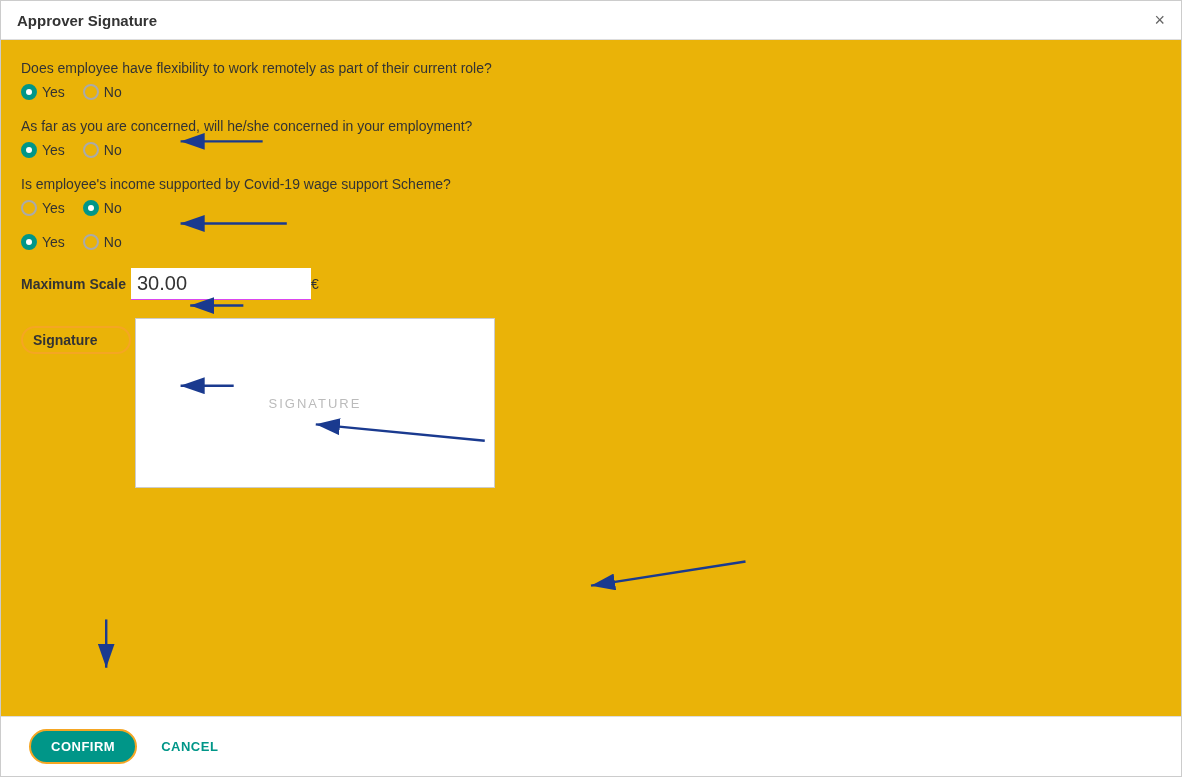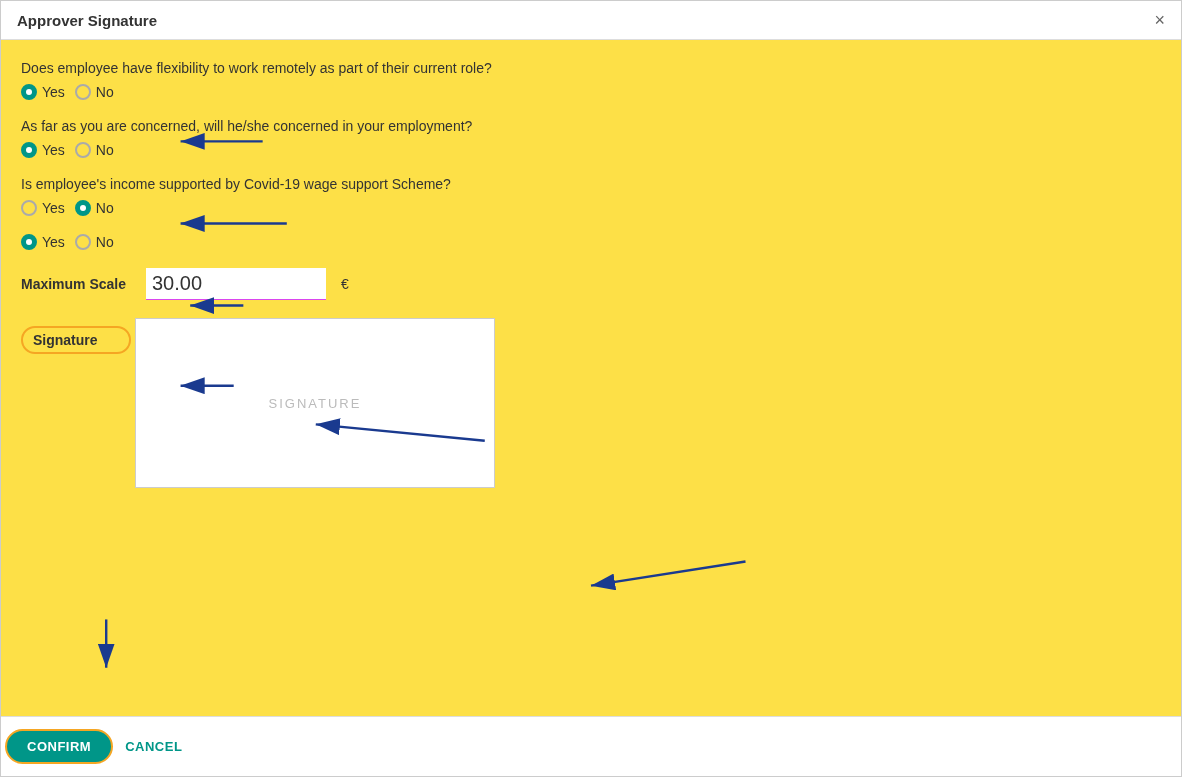--- a/index.html
+++ b/index.html
@@ -14,21 +14,21 @@
     }
     .modal-backdrop {
       position: fixed;
       inset: 0;
       background: rgba(0,0,0,0.4);
       display: flex;
       align-items: center;
       justify-content: center;
     }
     .modal {
-      background: #fde047;
+      background: #eab308;
       width: 1182px;
       max-width: 100%;
       height: 777px;
       position: relative;
       display: flex;
       flex-direction: column;
       overflow: hidden;
       border: 1px solid #ccc;
     }
     .modal-header {
@@ -55,38 +55,38 @@
     }
     .modal-body {
       flex: 1;
       overflow-y: auto;
       padding: 20px 32px 20px 20px;
       position: relative;
     }
     .modal-footer {
       display: flex;
       align-items: center;
-      gap: 12px;
-      padding: 12px 4px;
+      gap: 24px;
+      padding: 12px 28px;
       border-top: 1px solid #ddd;
       background: #fff;
       flex-shrink: 0;
     }
     .question-block {
       margin-bottom: 18px;
     }
     .question-text {
       font-size: 14px;
       color: #333;
       margin-bottom: 8px;
     }
     .radio-group {
       display: flex;
       align-items: center;
-      gap: 10px;
+      gap: 18px;
     }
     .radio-option {
       display: flex;
       align-items: center;
       gap: 5px;
       cursor: pointer;
     }
     .radio-option input[type="radio"] {
       appearance: none;
       -webkit-appearance: none;
@@ -113,21 +113,21 @@
       left: 50%;
       transform: translate(-50%, -50%);
     }
     .radio-label {
       font-size: 14px;
       color: #333;
     }
     .field-row {
       display: flex;
       align-items: center;
-      gap: 15px;
+      gap: 0;
       margin-bottom: 18px;
     }
     .field-label {
       font-size: 14px;
       font-weight: 600;
       color: #333;
       min-width: 110px;
     }
     .field-input {
       border: none;

